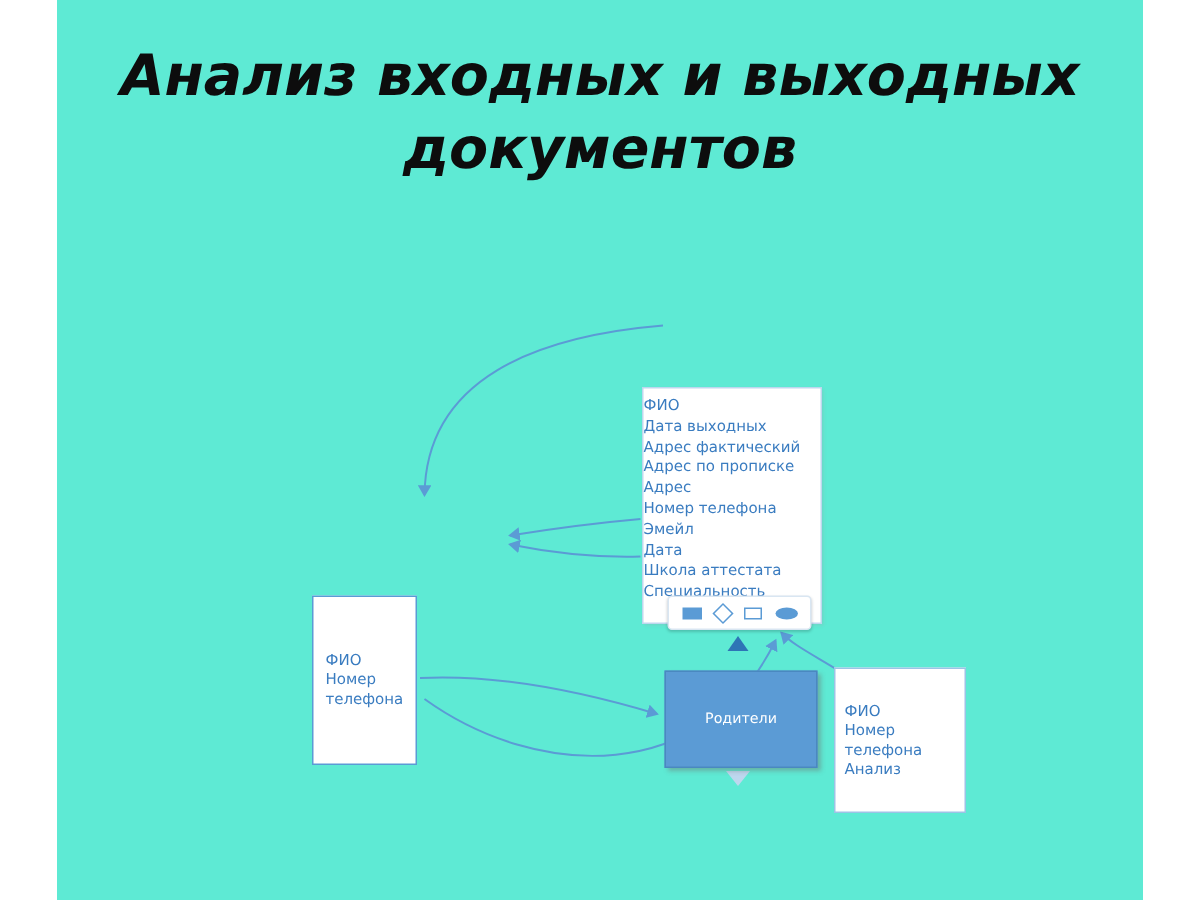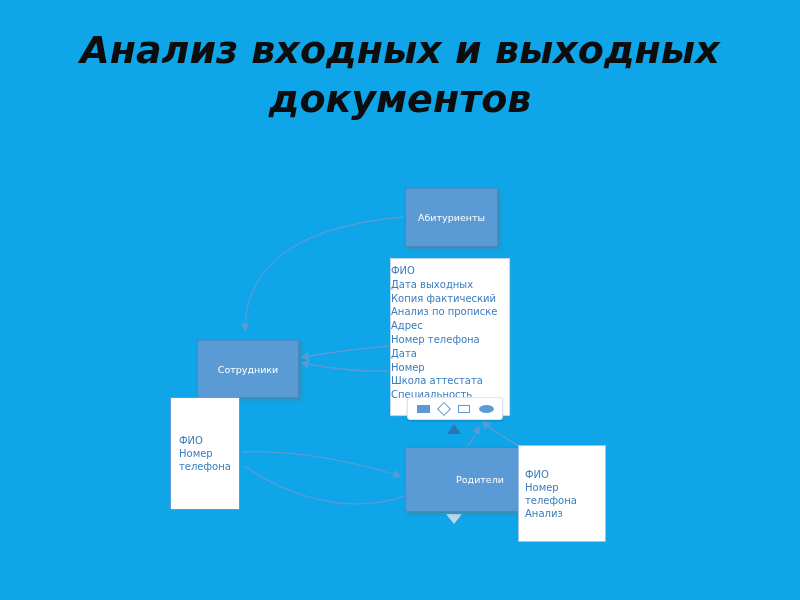--- a/index.html
+++ b/index.html
@@ -1,33 +1,33 @@
 <!DOCTYPE html>
 <html><head>
 <meta charset="utf-8">
 <style>
   html,body{margin:0;padding:0;background:#ffffff;}
   .slide{
-    position:relative;width:800px;height:600px;background:#0ea5e9;
+    position:relative;width:724px;height:600px;background:#5eead4;
     font-family:"DejaVu Sans", sans-serif;overflow:hidden;margin:0 auto;
   }
   .title{
     position:absolute;top:26px;left:50%;transform:translateX(-50%);
     width:640px;margin:0;text-align:center;
     font-style:italic;font-weight:600;font-size:38px;line-height:1.3;color:#0d0d0d;
   }
   .connectors{position:absolute;left:0;top:0;width:800px;height:600px;pointer-events:none;}
   .entity{
     position:absolute;background:#5B9BD5;border:1px solid #4A88C0;color:#ffffff;
     display:flex;align-items:center;justify-content:center;text-align:center;
     font-size:9.5px;box-shadow:2px 2px 3px rgba(110,110,110,.45);
   }
   #entity-applicants{left:405px;top:188px;width:91px;height:57px;}
   #entity-staff{left:197px;top:340px;width:100px;height:56px;}
-  #entity-parents{left:405px;top:447px;width:100px;height:63px;padding-left:24px;}
+  #entity-parents{left:405px;top:447px;width:100px;height:63px;}
   .fieldbox{
     position:absolute;background:#ffffff;color:#3A7CC0;font-size:10px;text-align:left;
   }
   #applicant-fields{
     left:390px;top:258px;width:120px;height:158px;
     border:1px solid #BDD7EE;padding-top:5px;line-height:13.8px;box-sizing:border-box;
     box-shadow:1px 1px 2px rgba(160,160,160,.25);
   }
   #staff-fields{
     left:170px;top:397px;width:70px;height:113px;border:1.5px solid #5B9BD5;
@@ -75,50 +75,44 @@
     <g fill="none" stroke="#5B9BD5" stroke-width="1.3">
       <path d="M 404 217 C 320 224 246 252 245 330" marker-end="url(#arr)"></path>
       <path d="M 389 346 C 355 349 327 353 302 357" marker-end="url(#arr)"></path>
       <path d="M 389 371 C 355 372 327 368 302 363" marker-end="url(#arr)"></path>
       <path d="M 242 452 C 300 449 360 464 400 476" marker-end="url(#arr)"></path>
       <path d="M 245 466 C 320 520 432 524 479 427" marker-end="url(#arr)"></path>
       <path d="M 521 447 C 503 436 491 430 483 422" marker-end="url(#arr)"></path>
     </g>
   </svg>
 
-  <div class="entity" id="entity-applicants">
-    <span>Абитуриенты</span>
-  </div>
 
   <div class="fieldbox" id="applicant-fields">
     <div>ФИО</div>
     <div>Дата выходных</div>
-    <div>Копия фактический</div>
-    <div>Анализ по прописке</div>
+    <div>Адрес фактический</div>
+    <div>Адрес по прописке</div>
     <div>Адрес</div>
     <div>Номер телефона</div>
+    <div>Эмейл</div>
     <div>Дата</div>
-    <div>Номер</div>
     <div>Школа аттестата</div>
     <div>Специальность</div>
   </div>
 
   <div class="shape-palette">
     <span class="icon-rect-filled"></span>
     <span class="icon-diamond"></span>
     <span class="icon-rect-outline"></span>
     <span class="icon-oval"></span>
   </div>
 
   <span class="tri-up"></span>
   <span class="tri-down"></span>
 
-  <div class="entity" id="entity-staff">
-    <span>Сотрудники</span>
-  </div>
 
   <div class="fieldbox" id="staff-fields">
     <div>ФИО</div>
     <div>Номер телефона</div>
   </div>
 
   <div class="entity" id="entity-parents">
     <span>Родители</span>
   </div>
 

